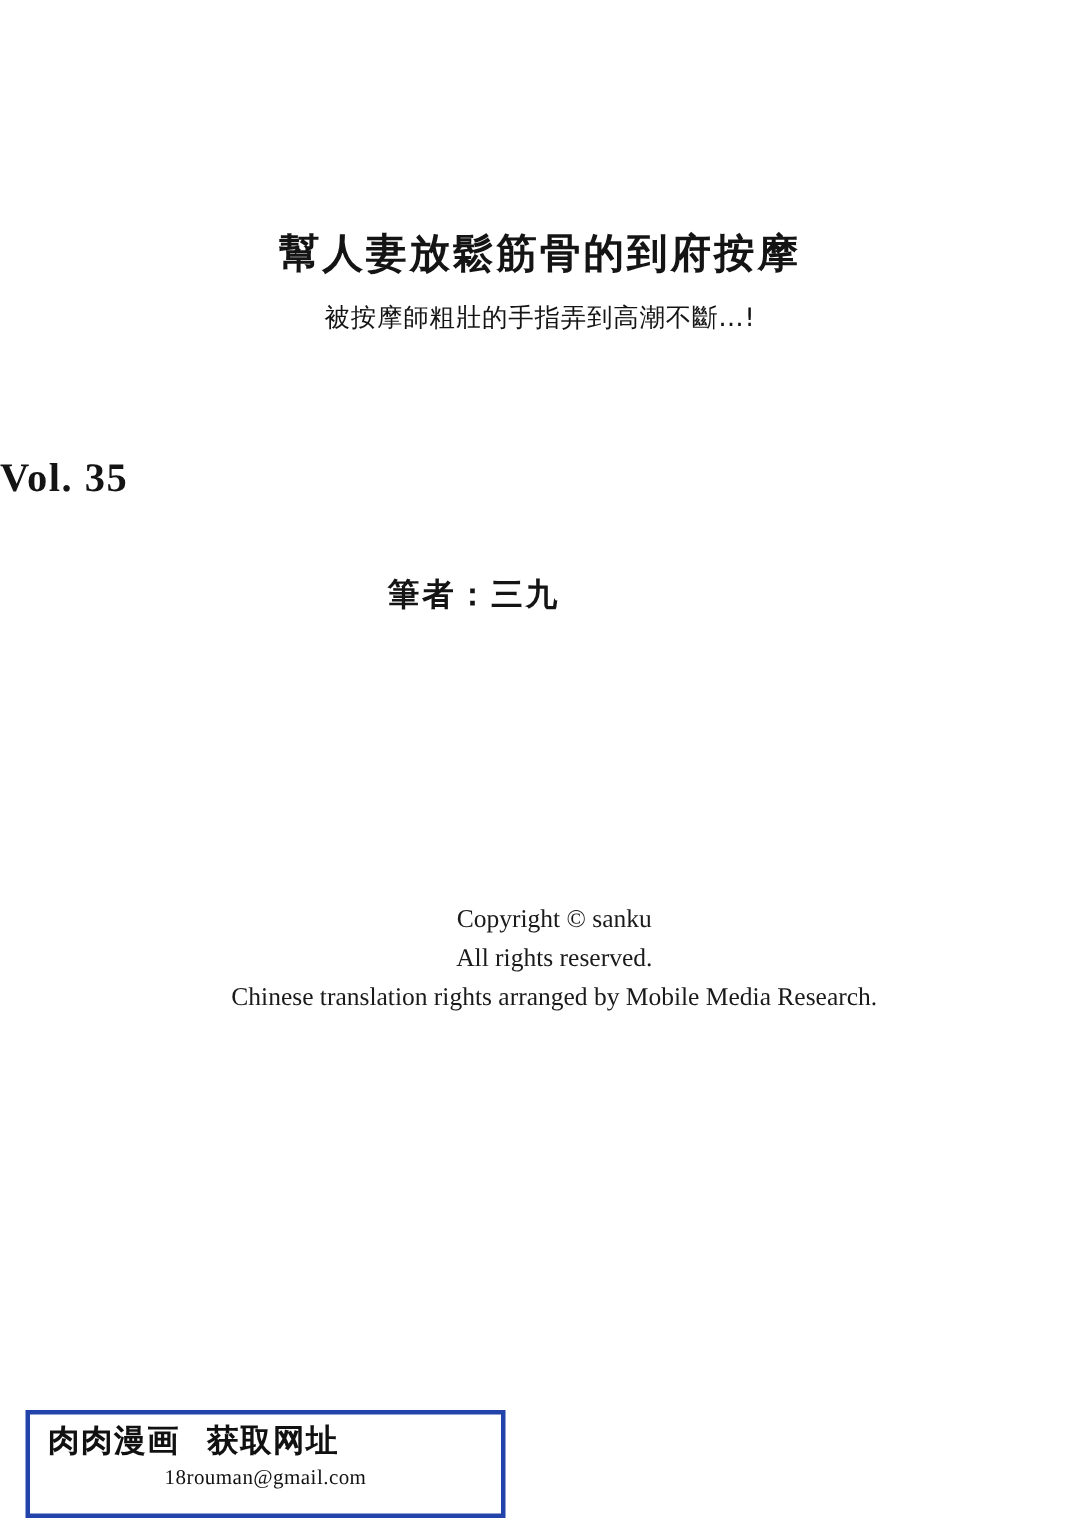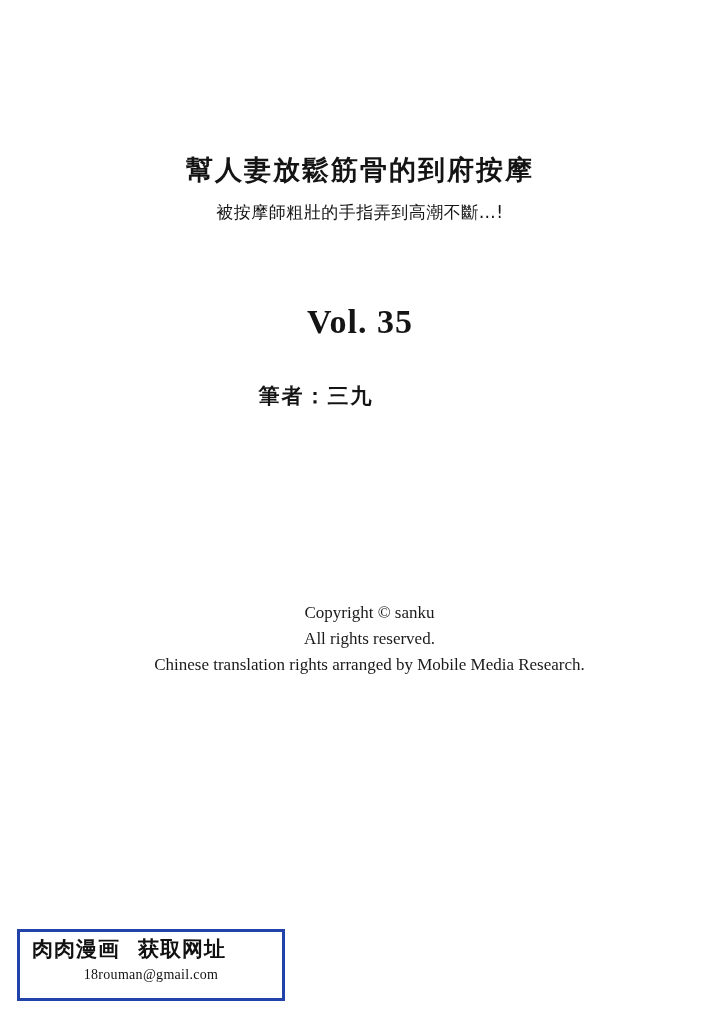--- a/index.html
+++ b/index.html
@@ -49,23 +49,22 @@
     color: #141414;
     margin: 14px 0 0 0;
     line-height: 1.3;
   }
 
   .volume {
     position: absolute;
     top: 303px;
     left: 0;
     width: 720px;
-    text-align: center;
     font-family: "Liberation Serif", serif;
-    font-size: 34px;
+    font-size: 27px;
     font-weight: 700;
     color: #141414;
     letter-spacing: 1px;
   }
 
   .author {
     position: absolute;
     top: 382px;
     left: 0;
     width: 632px;
@@ -89,22 +88,22 @@
     line-height: 26px;
   }
   .copyright-block div {
     margin: 0;
     padding-left: 19px;
   }
 
   .watermark {
     position: absolute;
     left: 17px;
-    bottom: 16px;
-    width: 268px;
+    bottom: 5px;
+    width: 320px;
     height: 72px;
     border: 3px solid #2244aa;
     background: #ffffff;
     box-sizing: border-box;
   }
   .wm-top {
     display: flex;
     align-items: center;
     gap: 18px;
     padding: 3px 0 0 12px;

